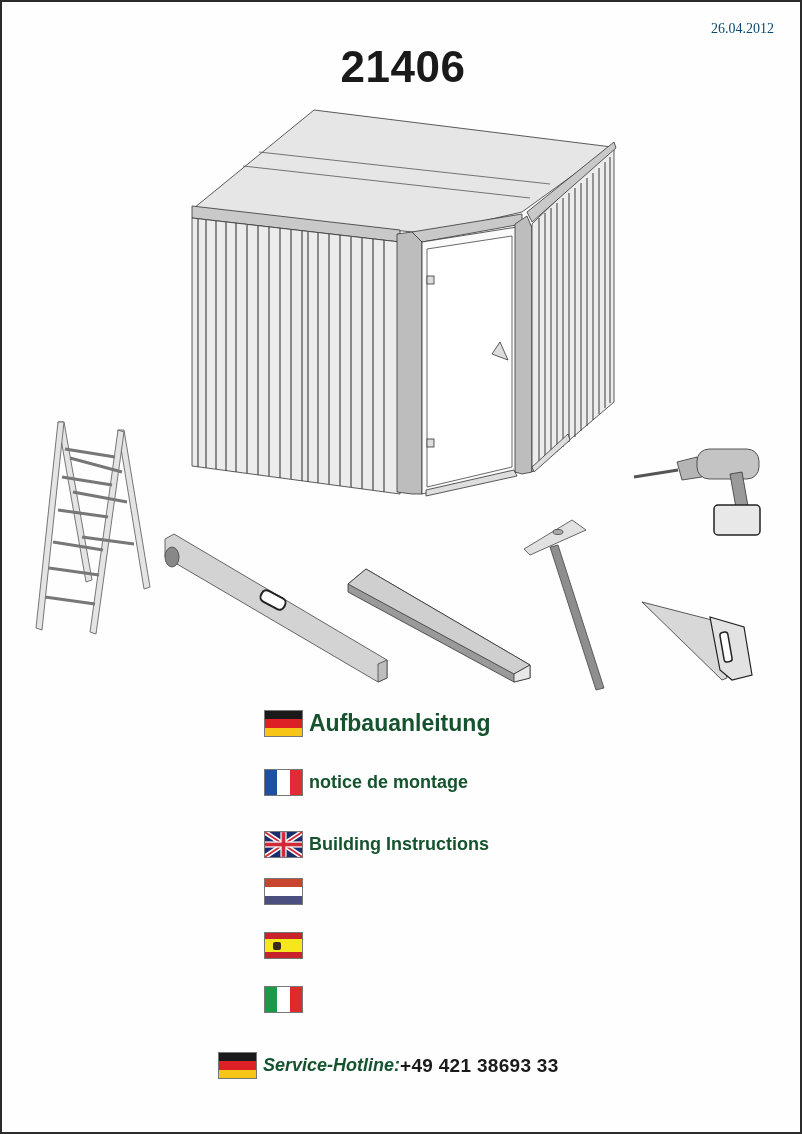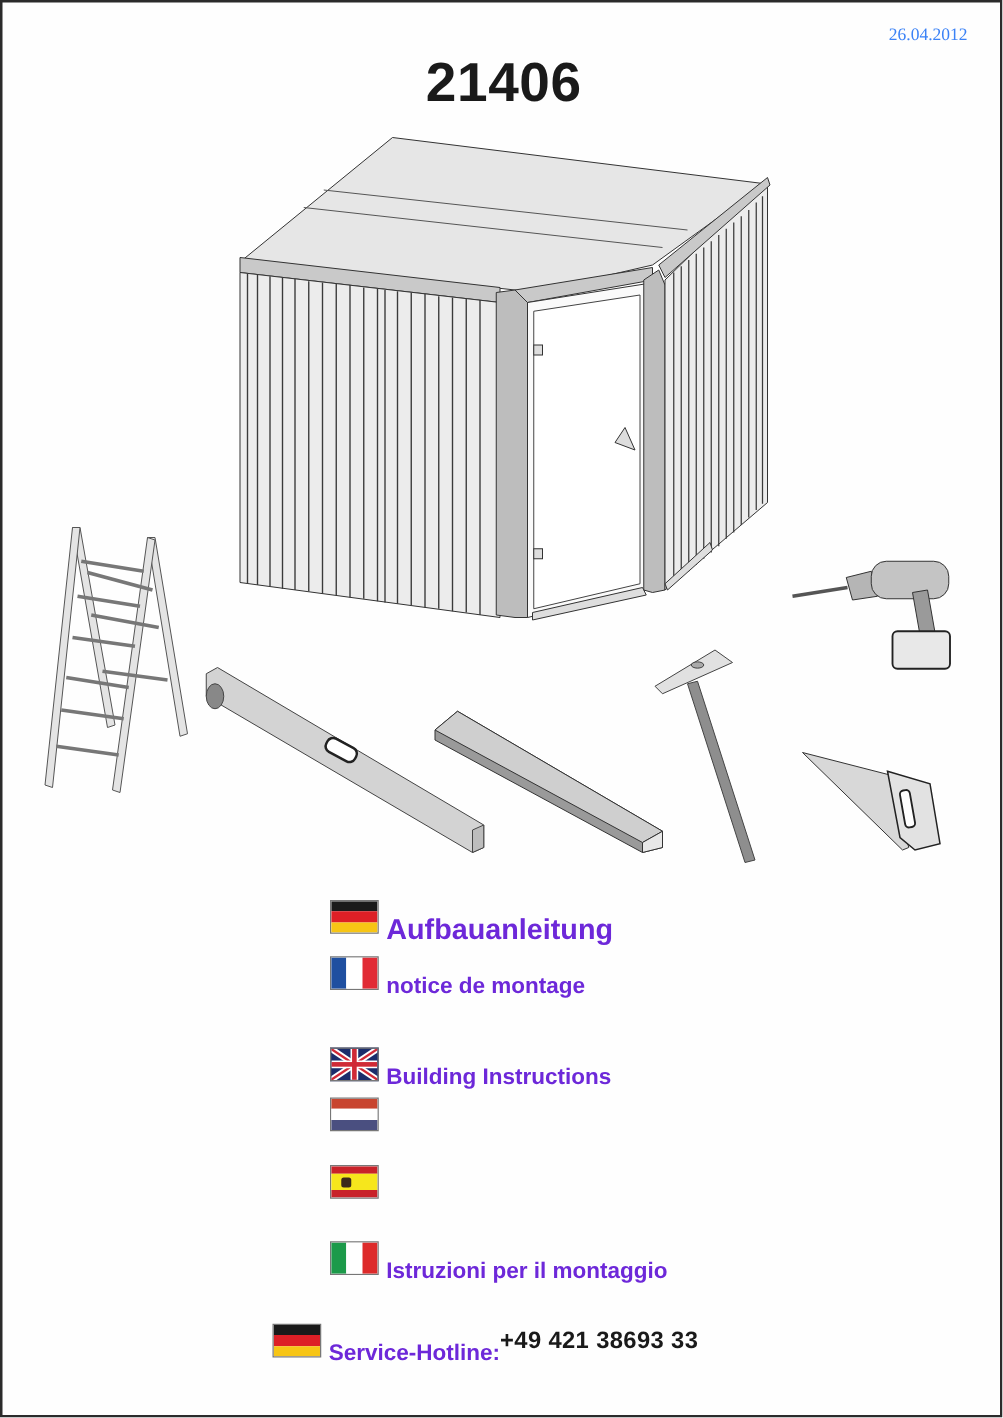--- a/index.html
+++ b/index.html
@@ -1,29 +1,29 @@
 <!DOCTYPE html>
 <html><head>
 <meta charset="utf-8">
 <style>
   html, body { margin: 0; padding: 0; background: #ffffff; }
   body { width: 802px; height: 1134px; position: relative; overflow: hidden; font-family: "Liberation Sans", sans-serif; }
   .page { position: absolute; left: 0; top: 0; width: 798px; height: 1130px; border: 2px solid #2b2b2b; background: #fefefe; }
-  .date { position: absolute; top: 19px; right: 26px; font-family: "Liberation Serif", serif; font-size: 14px; color: #3b82f6; }
+  .date { position: absolute; top: 19px; right: 26px; font-family: "Liberation Serif", serif; font-size: 14px; color: #0c4a6e; }
   .model { position: absolute; top: 40px; left: 0; width: 802px; text-align: center; font-family: "Liberation Sans", sans-serif; font-weight: bold; font-size: 44px; color: #1a1a1a; letter-spacing: 0.5px; }
   .illus { position: absolute; left: 0; top: 0; }
   .lang-list { position: absolute; left: 262px; top: 708px; }
   .lang-row { position: absolute; left: 0; display: flex; align-items: center; white-space: nowrap; }
   .flag { width: 39px; height: 27px; position: relative; box-sizing: border-box; border: 1px solid #777; overflow: hidden; margin-right: 6px; flex: 0 0 auto; }
-  .lang-label { font-family: "Liberation Sans", sans-serif; font-weight: bold; font-size: 18px; color: #6d28d9; margin-top: 20px; }
+  .lang-label { font-family: "Liberation Sans", sans-serif; font-weight: bold; font-size: 18px; color: #14532d; }
   .lang-label.primary { font-size: 23px; }
   .stripe-h { position: absolute; left: 0; width: 100%; }
   .stripe-v { position: absolute; top: 0; height: 100%; }
   .hotline { position: absolute; left: 216px; top: 1050px; display: flex; align-items: center; white-space: nowrap; }
-  .hotline .lang-label { font-size: 18px; }
+  .hotline .lang-label { font-size: 18px; font-style: italic; }
   .hotline .number { font-weight: bold; font-size: 19px; color: #1a1a1a; letter-spacing: 0.3px; text-align: right; }
 </style>
 </head>
 <body>
 
 <div class="page">
 
   <div class="date">26.04.2012</div>
   <div class="model">21406</div>
 
@@ -151,21 +151,21 @@
 
     <div class="lang-row" style="top:0px">
       <div class="flag">
         <div class="stripe-h" style="top:0;height:33.3%;background:#1a1a1a"></div>
         <div class="stripe-h" style="top:33.3%;height:33.4%;background:#dd1f26"></div>
         <div class="stripe-h" style="top:66.7%;height:33.3%;background:#f7c515"></div>
       </div>
       <span class="lang-label primary">Aufbauanleitung</span>
     </div>
 
-    <div class="lang-row" style="top:48px">
+    <div class="lang-row" style="top:59px">
       <div class="flag">
         <div class="stripe-v" style="left:0;width:33.3%;background:#1f4fa0"></div>
         <div class="stripe-v" style="left:33.3%;width:33.4%;background:#ffffff"></div>
         <div class="stripe-v" style="left:66.7%;width:33.3%;background:#e12b35"></div>
       </div>
       <span class="lang-label">notice de montage</span>
     </div>
 
     <div class="lang-row" style="top:121px">
       <div class="flag" style="background:#1b2d6b">
@@ -199,21 +199,20 @@
         <div style="position:absolute;left:8px;top:9px;width:8px;height:8px;background:#3a2a1a;border-radius:2px"></div>
       </div>
     </div>
 
     <div class="lang-row" style="top:276px">
       <div class="flag">
         <div class="stripe-v" style="left:0;width:33.3%;background:#1c9a4a"></div>
         <div class="stripe-v" style="left:33.3%;width:33.4%;background:#ffffff"></div>
         <div class="stripe-v" style="left:66.7%;width:33.3%;background:#dd2a2a"></div>
       </div>
-      <span class="lang-label">Istruzioni per il montaggio</span>
     </div>
   </div>
 
   <div class="hotline">
     <div class="flag">
       <div class="stripe-h" style="top:0;height:33.3%;background:#1a1a1a"></div>
       <div class="stripe-h" style="top:33.3%;height:33.4%;background:#dd1f26"></div>
       <div class="stripe-h" style="top:66.7%;height:33.3%;background:#f7c515"></div>
     </div>
     <span class="lang-label">Service-Hotline:</span>

